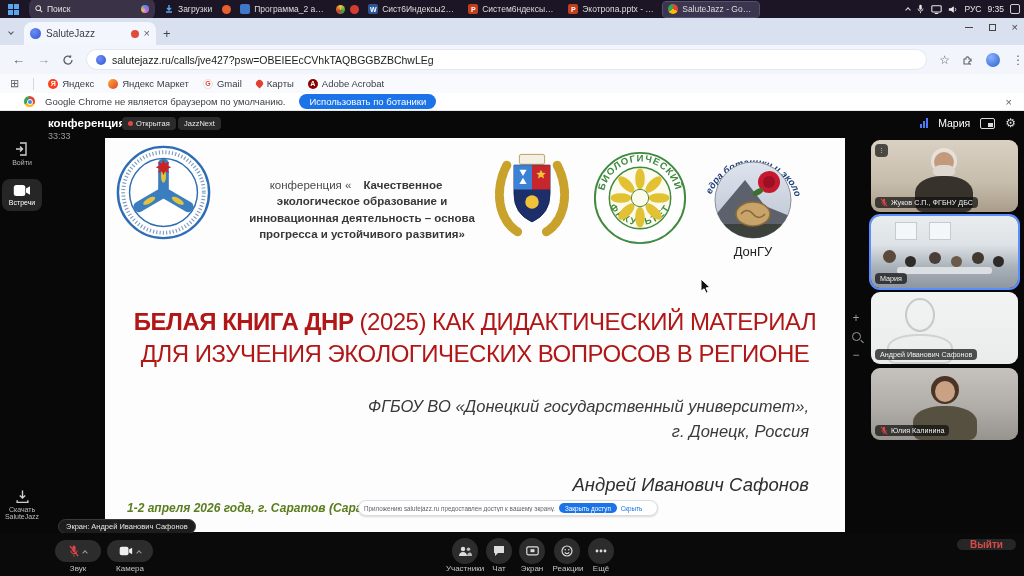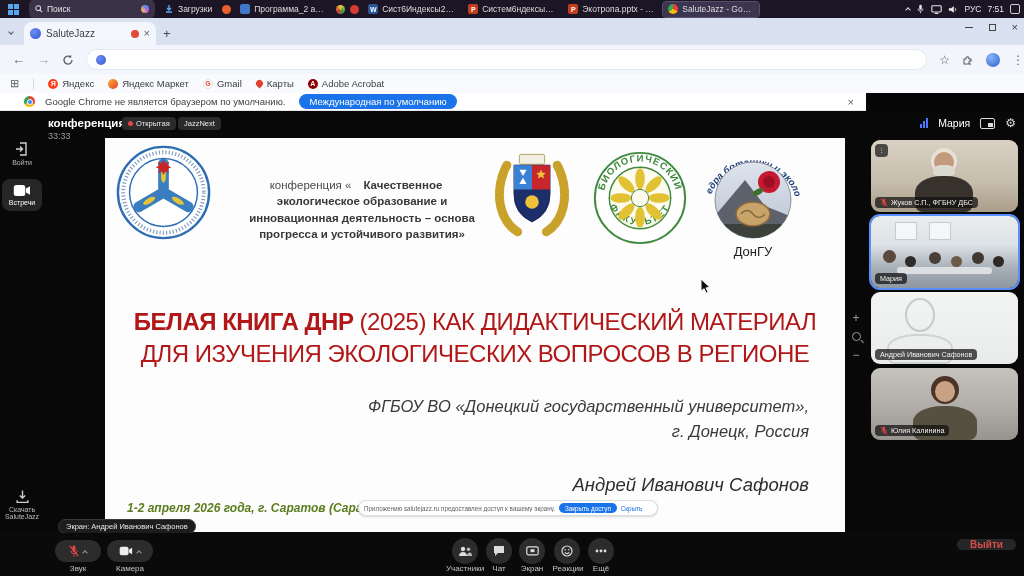--- a/index.html
+++ b/index.html
@@ -57,21 +57,21 @@
   .avatar{width:14px;height:14px;border-radius:50%;background:radial-gradient(circle at 35% 30%,#8ab2ff,#2b62c9);}
 
   .bookmarks{position:absolute;left:0;top:74px;width:1024px;height:19px;background:#f9fafd;
              display:flex;align-items:center;font-size:9.5px;color:#3c4043;gap:14px;padding-left:10px;}
   .bm{display:flex;align-items:center;gap:4px;}
   .bm-ico{width:10px;height:10px;border-radius:50%;display:flex;align-items:center;justify-content:center;
           font-size:7px;font-weight:bold;color:#fff;}
   .bm-sep{width:1px;height:12px;background:#d5d8e0;}
   .pin{width:7px;height:7px;background:#e0402f;border-radius:50% 50% 50% 0;transform:rotate(-45deg);}
 
-  .banner{position:absolute;left:0;top:93px;width:866px;height:18px;background:#fff;
+  .banner{position:absolute;left:0;top:93px;width:1024px;height:18px;background:#fff;
           border-bottom:1px solid #e4e6eb;display:flex;align-items:center;font-size:9.5px;color:#3c4043;}
   .chrome-ico{width:11px;height:11px;border-radius:50%;margin-left:24px;
       background:conic-gradient(#ea4335 0 33%,#fbbc05 0 66%,#34a853 0 100%);position:relative;}
   .chrome-ico::after{content:"";position:absolute;inset:2.5px;border-radius:50%;background:#4285f4;border:1px solid #fff;}
   .use-default{background:#1a73e8;color:#fff;border-radius:9px;padding:2px 10px;margin-left:14px;font-size:9.5px;}
   .banner-x{position:absolute;right:12px;color:#5f6368;font-size:11px;}
 
   
   .conf{position:absolute;left:0;top:111px;width:1024px;height:465px;background:#080808;color:#fff;}
   .conf-title{position:absolute;left:48px;top:6px;font-size:11.5px;font-weight:bold;}
@@ -214,21 +214,21 @@
         </svg>
       <svg width="11" height="9" viewBox="0 0 12 10">
           <rect x="0.8" y="0.8" width="10.4" height="7" rx="1" fill="none" stroke="#e8e8e8" stroke-width="1.2"></rect>
           <line x1="4" y1="9.4" x2="8" y2="9.4" stroke="#e8e8e8" stroke-width="1.2"></line>
         </svg>
       <svg width="10" height="9" viewBox="0 0 12 10">
           <path d="M1 3.5h2.5L7 1v8L3.5 6.5H1z" fill="#e8e8e8"></path>
           <path d="M8.5 3a3 3 0 0 1 0 4" fill="none" stroke="#e8e8e8"></path>
         </svg>
       <span>РУС</span>
-      <span>7:51</span>
+      <span>9:35</span>
       <span class="notif-box"></span>
     </div>
   </div>
 
   <div class="tabstrip">
     <span class="chev down" style="position:absolute;left:9px;top:12px;border-color:#555"></span>
     <div class="tab">
       <span class="fav"></span>
       <span>SaluteJazz</span>
       <span class="rec-dot"></span>
@@ -244,20 +244,21 @@
 
   <div class="toolbar">
     <span class="nav-ic">←</span>
     <span class="nav-ic" style="color:#9aa0a6">→</span>
     <svg class="nav-ic" width="12" height="12" viewBox="0 0 12 12">
         <path d="M10 6a4 4 0 1 1-1.2-2.8" fill="none" stroke="#5a5f66" stroke-width="1.3"></path>
         <path d="M9.2 0.8v2.6H6.6z" fill="#5a5f66"></path>
       </svg>
     <div class="urlpill">
       <span class="fav" style="width:10px;height:10px"></span>
+      <span>salutejazz.ru/calls/jve427?psw=OBEIEEcCVhkTAQBGGBZBChwLEg</span>
     </div>
     <div class="tool-right">
       <span>☆</span>
       <svg width="12" height="12" viewBox="0 0 12 12">
           <path d="M2 5h2a1.6 1.6 0 1 1 3 0h2v2a1.6 1.6 0 1 0 0 3v0H2z" fill="none" stroke="#5f6368" stroke-width="1.1"></path>
         </svg>
       <span class="avatar"></span>
       <span>⋮</span>
     </div>
   </div>
@@ -283,21 +284,21 @@
     </div>
     <div class="bm">
       <span class="bm-ico" style="background:#8b0000">A</span>
       <span>Adobe Acrobat</span>
     </div>
   </div>
 
   <div class="banner">
     <span class="chrome-ico"></span>
     <span style="margin-left:10px">Google Chrome не является браузером по умолчанию.</span>
-    <span class="use-default">Международная по умолчанию</span>
+    <span class="use-default">Использовать по ботаники</span>
     <span class="banner-x">×</span>
   </div>
 
   <div class="conf">
 
     <div class="conf-title">конференция</div>
     <div class="conf-timer">33:33</div>
     <div class="badge" style="left:122px">
       <span class="rd"></span>
       <span>Открытая</span>

